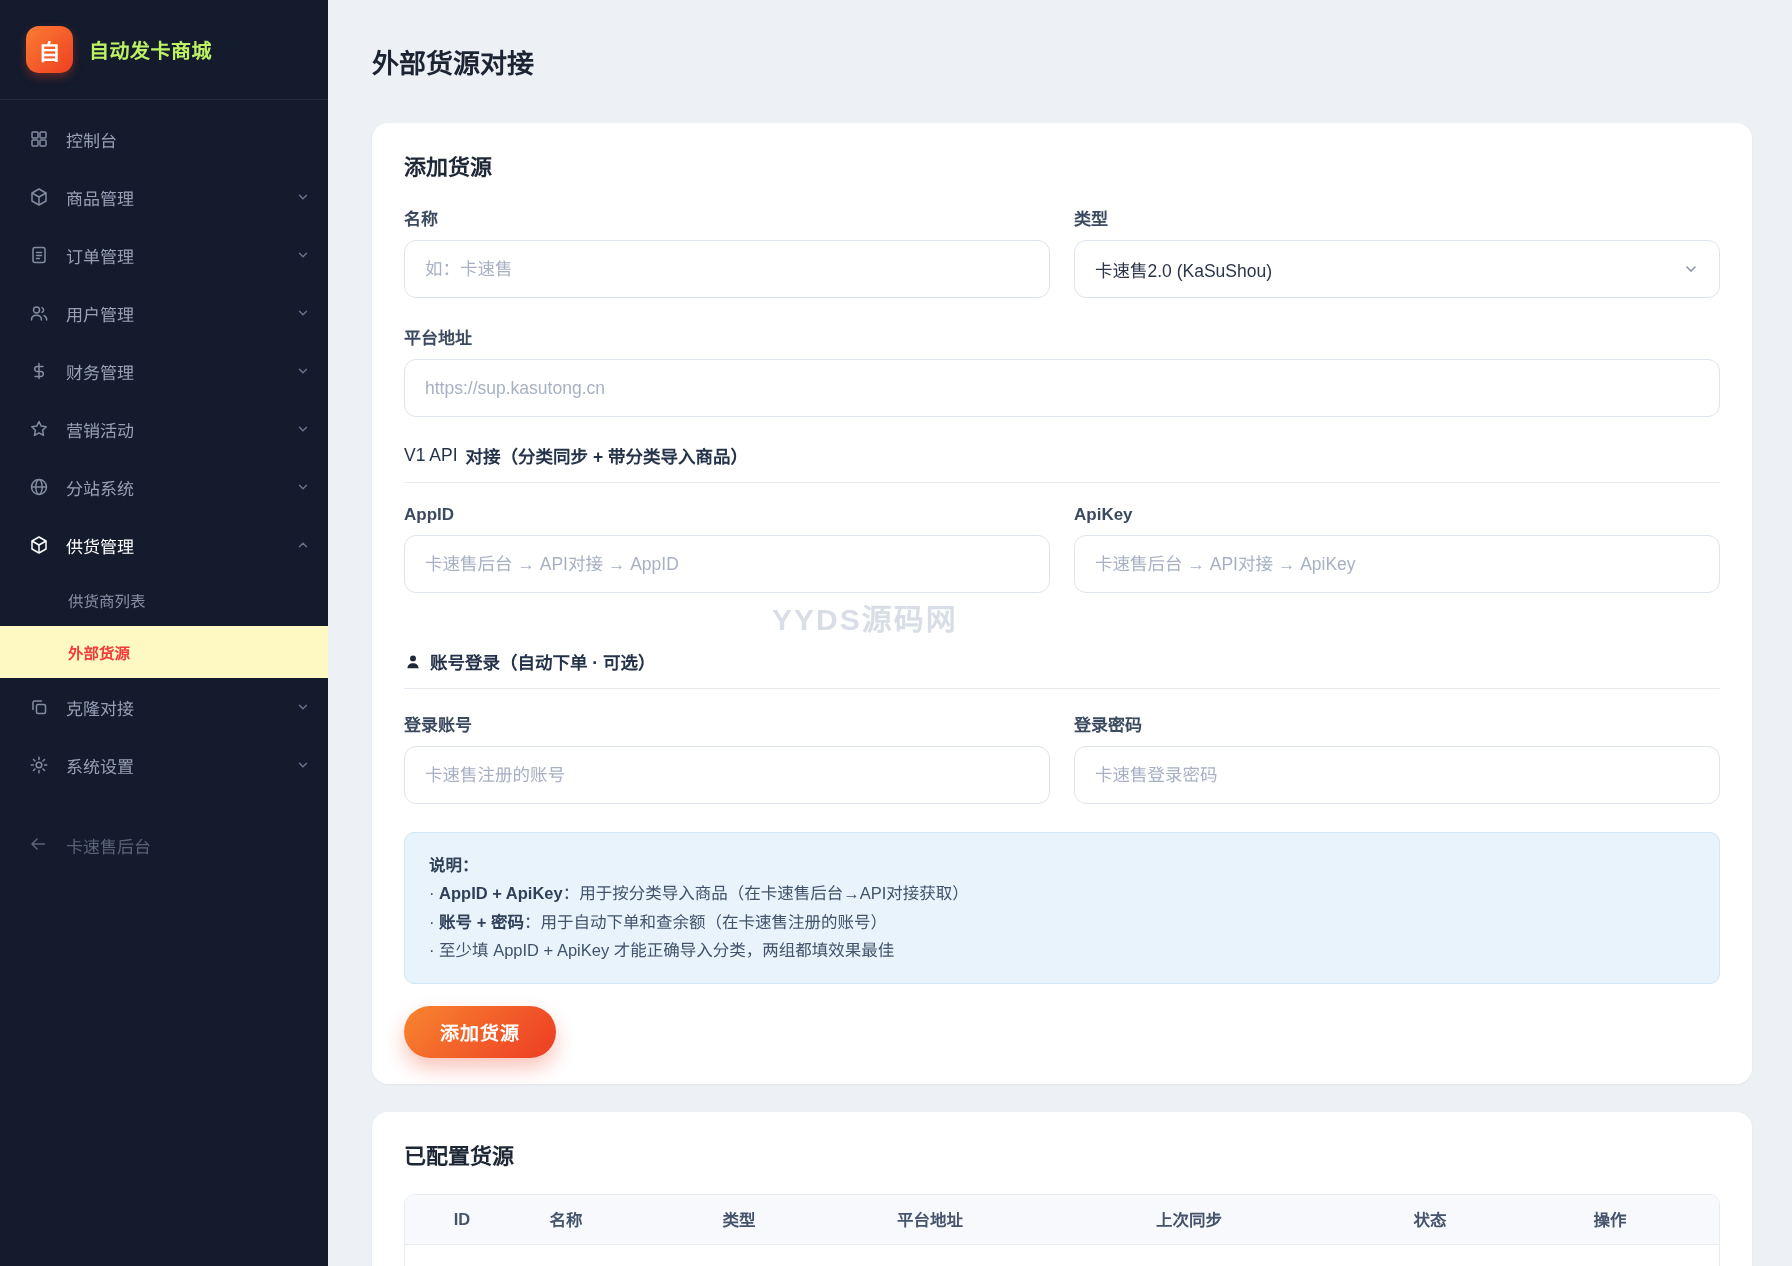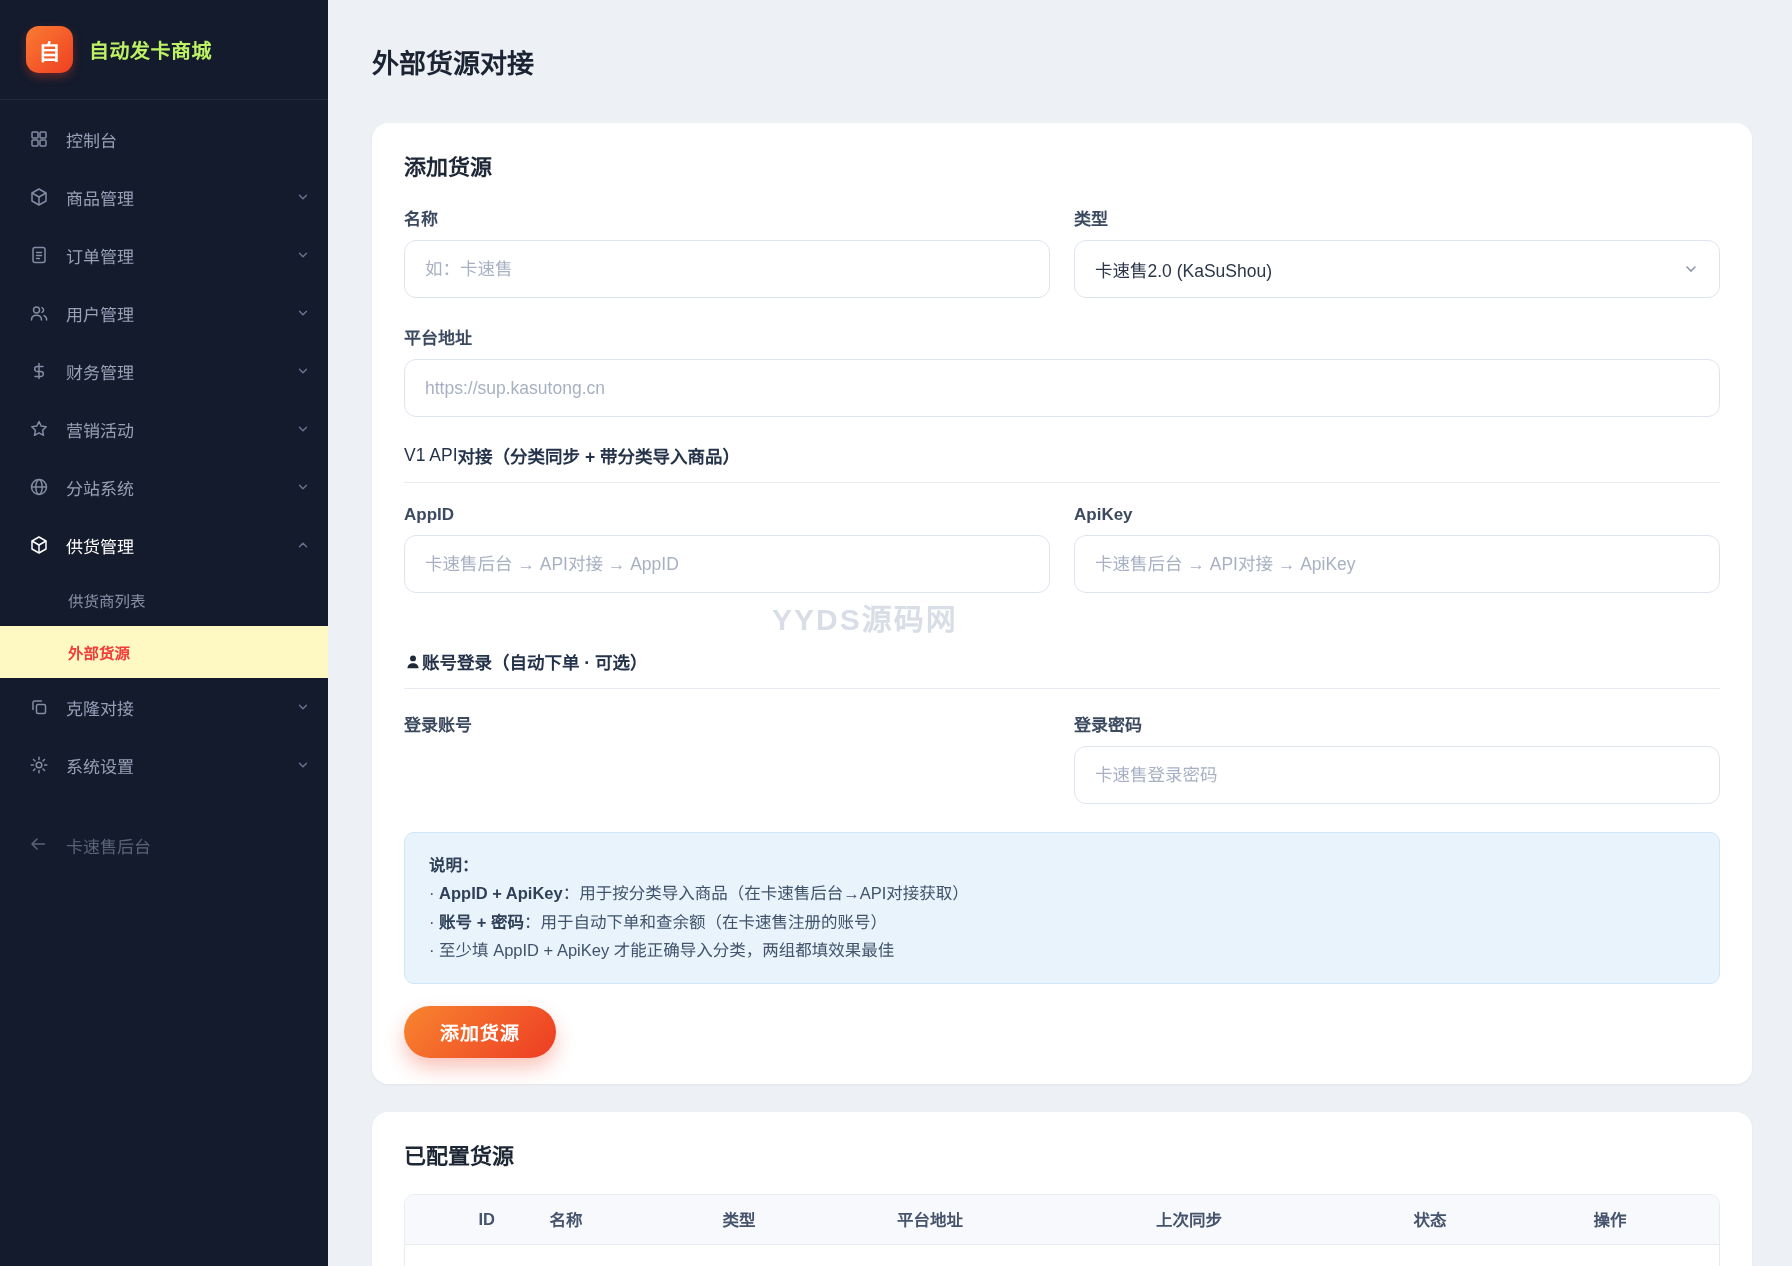--- a/index.html
+++ b/index.html
@@ -75,21 +75,21 @@
     font-family:inherit; outline:none;
   }
   .text-input::placeholder { color:#a7b1c3; }
   .select-box { display:flex; align-items:center; justify-content:space-between; cursor:pointer; }
   .select-box .chev { color:#8d97ab; display:flex; }
 
   .section-hdr {
     margin-top:6px; padding-bottom:14px; margin-bottom:22px;
     border-bottom:1px solid #e7ebf1;
     font-size:17.5px; color:#25334a;
-    display:flex; align-items:center; 
+    display:flex; align-items:center; gap:8px;
   }
   .section-hdr .hdr-prefix { font-weight:500; }
   .section-hdr .hdr-bold { font-weight:700; }
   .section-hdr.login { margin-top:30px; }
   .person-ico { display:flex; color:#1f2937; }
 
   .note-box {
     background:#e8f3fb; border:1px solid #d2e7f5; border-radius:10px;
     padding:18px 24px; font-size:16.5px; line-height:1.72; color:#41536b;
     margin-top:2px;
@@ -114,21 +114,21 @@
   }
 
   
   .table-wrap { border:1px solid #e7ecf3; border-radius:10px; overflow:hidden; }
   .t-head {
     display:grid; grid-template-columns:90px 142px 204px 178px 340px 142px 1fr;
     background:#f7f9fc; border-bottom:1px solid #e7ecf3; height:50px;
     align-items:center; font-size:16.5px; font-weight:700; color:#45536b;
   }
   .t-head .th { text-align:center; }
-  .t-head .th:first-child { text-align:right; padding-left:24px; }
+  .t-head .th:first-child { text-align:center; padding-left:24px; }
   .t-empty {
     height:140px; display:flex; justify-content:center; align-items:flex-start;
     padding-top:44px; color:#97a3b6; font-size:17.5px;
   }
 
   svg { display:block; }
 </style>
 </head>
 <body>
 
@@ -361,20 +361,21 @@
               <circle cx="10" cy="6" r="3.3" fill="currentColor"></circle>
               <path d="M3.8 17 c0-3.6 2.8-5.6 6.2-5.6 s6.2 2 6.2 5.6 Z" fill="currentColor"></path>
             </svg>
         </span>
         <span class="hdr-bold">账号登录（自动下单 · 可选）</span>
       </div>
 
       <div class="grid-2">
         <div class="field">
           <div class="field-label">登录账号</div>
+          <input class="text-input" type="text" placeholder="卡速售注册的账号" style="">
         </div>
         <div class="field">
           <div class="field-label">登录密码</div>
           <input class="text-input" type="text" placeholder="卡速售登录密码" style="">
         </div>
       </div>
 
       <div class="note-box">
         <div class="note-title">说明：</div>
         <div><span>· </span><b>AppID + ApiKey</b><span>：用于按分类导入商品（在卡速售后台→API对接获取）</span></div>

